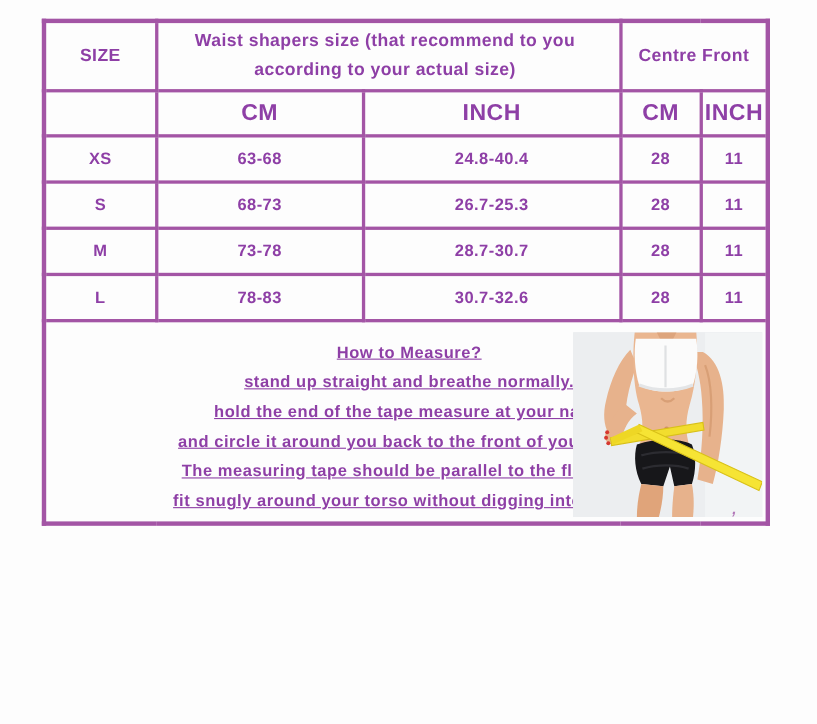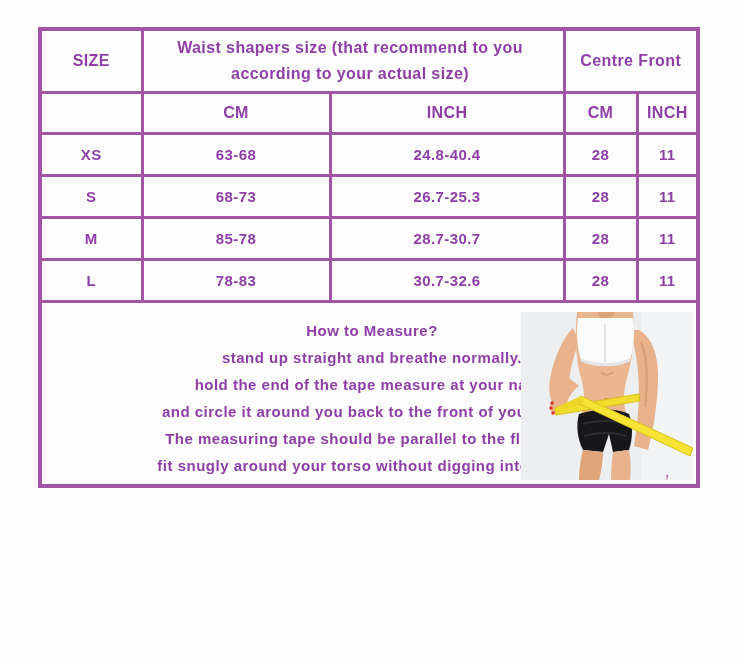--- a/index.html
+++ b/index.html
@@ -1,37 +1,37 @@
 <!DOCTYPE html>
 <html><head>
 <meta charset="utf-8">
 <style>
   * { margin:0; padding:0; box-sizing:border-box; }
   html,body { width:743px; height:658px; background:#fdfdfd; overflow:hidden;
               font-family:"Liberation Sans","DejaVu Sans",sans-serif; }
   .stage { position:relative; width:743px; height:658px; }
 
   table.size-chart {
-    position:absolute; left:38px; top:27px;
+    position:absolute; left:38px; top:17px;
     width:658px; border-collapse:collapse; table-layout:fixed;
     border:4px solid #a355a5;
   }
   table.size-chart td {
     border:3px solid #a355a5;
     color:#8e3fa6; font-weight:bold; text-align:center; vertical-align:middle;
     font-size:15px; letter-spacing:0.4px;
   }
   tr.r-head1 td { font-size:16px; height:57px; }
   td.c-waist-head { text-align:left; padding:4px 14px 4px 8px; line-height:26px; }
-  tr.r-head2 td { height:41px; font-size:16px; }
+  tr.r-head2 td { height:41px; font-size:21px; }
   tr.r-data td { height:42px; }
 
   td.measure-cell {
     height:184px; text-align:left; vertical-align:top;
-    padding:10px 0 0 6px; position:relative; overflow:hidden;
+    padding:10px 0 0 6px; position:relative; overflow:hidden;text-decoration:underline;
   }
   .measure-text p {
     font-size:15px; line-height:27px; white-space:nowrap; letter-spacing:0.5px;
   }
   .measure-photo {
     position:absolute; top:9px; right:3px; width:172px; height:168px;
     background:#eceef0; overflow:hidden;
   }
   .stray-mark {
     position:absolute; right:26px; bottom:4px; font-size:14px;
@@ -77,21 +77,21 @@
     </tr>
     <tr class="r-data">
       <td>S</td>
       <td>68-73</td>
       <td>26.7-25.3</td>
       <td>28</td>
       <td>11</td>
     </tr>
     <tr class="r-data">
       <td>M</td>
-      <td>85-78</td>
+      <td>73-78</td>
       <td>28.7-30.7</td>
       <td>28</td>
       <td>11</td>
     </tr>
     <tr class="r-data">
       <td>L</td>
       <td>78-83</td>
       <td>30.7-32.6</td>
       <td>28</td>
       <td>11</td>

